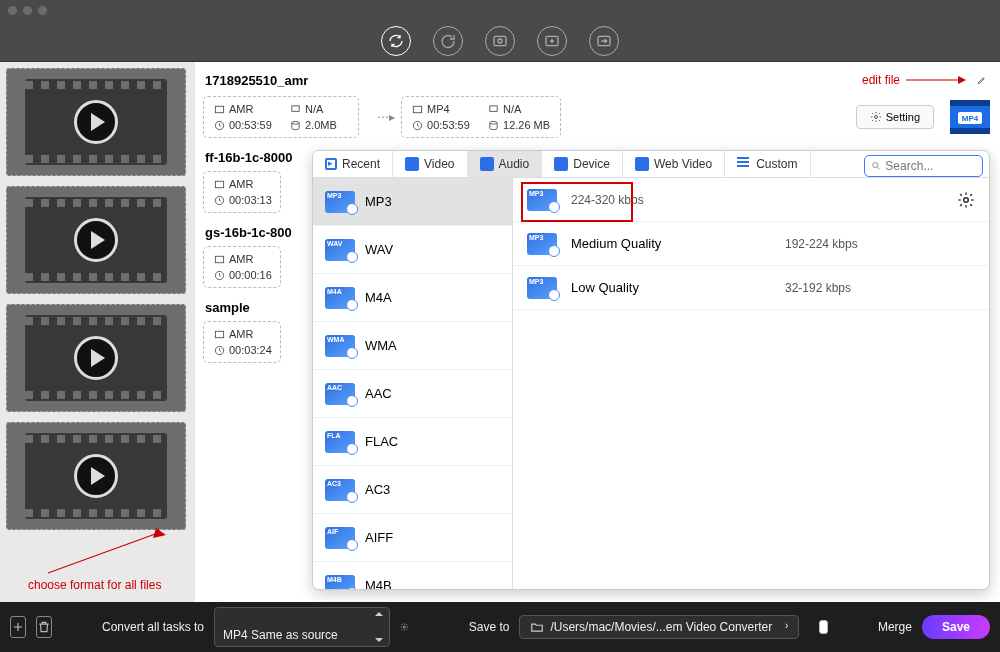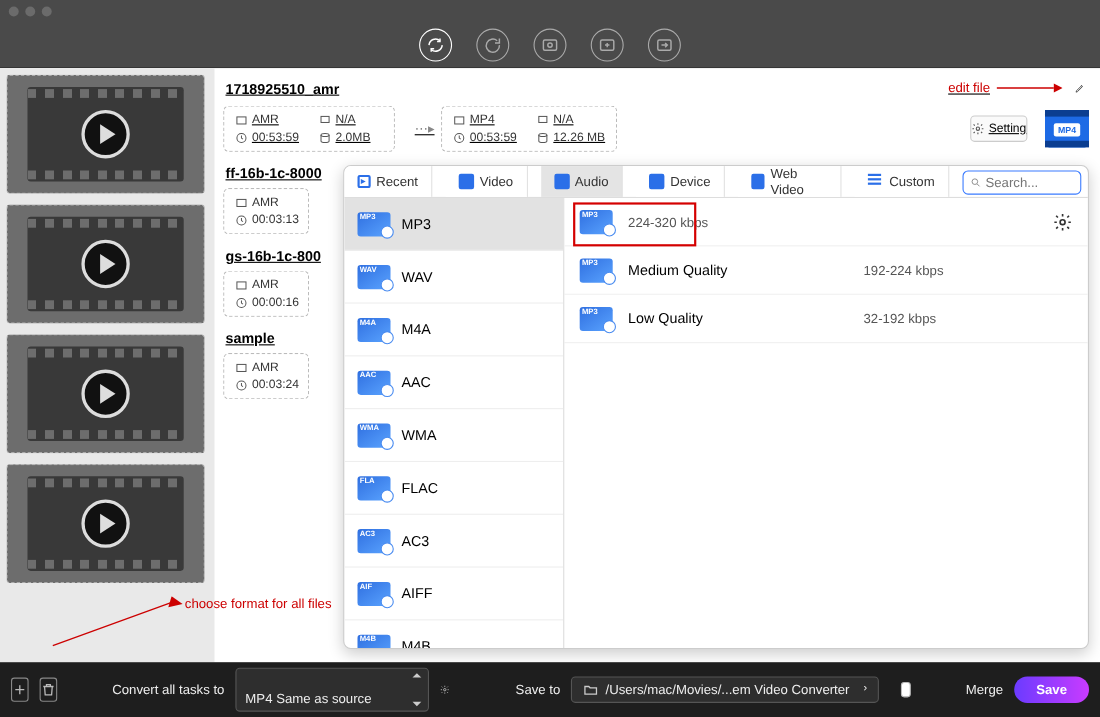--- a/index.html
+++ b/index.html
@@ -23,41 +23,41 @@
   .thumb .filmstrip { position: absolute; left: 18px; right: 18px; top: 10px; bottom: 10px; background: #393939; border-radius: 3px; display:flex; align-items:center; justify-content:center;}
   .thumb .filmstrip::before,
   .thumb .filmstrip::after { content: ""; position: absolute; left: 0; right: 0; height: 8px;
     background-image: repeating-linear-gradient(to right, #6d6d6d 0 8px, transparent 8px 16px); }
   .thumb .filmstrip::before { top: 2px; }
   .thumb .filmstrip::after { bottom: 2px; }
   .thumb .play { width: 44px; height: 44px; border-radius: 50%; background: #111; border: 3px solid #ddd; display:flex; align-items:center; justify-content:center; }
   .thumb .play::after { content: ""; border-left: 14px solid #ddd; border-top: 9px solid transparent; border-bottom: 9px solid transparent; margin-left: 3px; }
 
   .tasks-col { flex: 1; padding: 4px 8px; position: relative; }
-  .task { margin-bottom: 12px; text-decoration: underline; }
+  .task { margin-bottom: 12px; }
   .task-title { font-size: 13px; font-weight: 600; margin: 4px 0 6px 2px; display:flex; align-items:center; justify-content:space-between;}
   .task-title .edit-annot { color: #c00; font-size: 12px; font-weight: 400; display:flex; align-items:center; gap:6px;}
   .task-title .edit-annot svg { width:60px; height:10px;}
   .task-title .pencil { width:20px; height:20px; display:flex; align-items:center; justify-content:center;}
 
   .format-box { display:inline-flex; align-items:center; border:1px dashed #bbb; border-radius:5px; padding:6px 10px; gap:18px; font-size:11px; color:#333; margin-right:12px;}
   .format-box.narrow { padding:6px 8px 6px 10px; gap:4px; flex-direction:column; align-items:flex-start;}
   .fcol { display:flex; flex-direction:column; gap:4px;}
   .frow { display:flex; align-items:center; gap:4px; min-width:58px;}
   .frow svg { width:11px; height:11px; flex:none;}
 
   .arrow-between { display:inline-flex; align-items:center; font-size:12px; color:#888; margin:0 6px;}
-  .setting-btn { display:inline-flex; align-items:center; gap:4px; font-size:11px; border:1px solid #ccc; border-radius:4px; padding:5px 0; background:#fafafa;}
+  .setting-btn { display:inline-flex; align-items:center; gap:4px; font-size:11px; border:1px solid #ccc; border-radius:4px; padding:5px 13px; background:#fafafa;}
   .mp4-badge { width:44px; height:38px; display:inline-flex; align-items:center; justify-content:center; vertical-align:middle; margin-left:14px;}
 
   .task-row1 { display:flex; align-items:center;}
 
   
   .popover { position:absolute; left:312px; top:150px; width:678px; height:440px; background:#fff; border:1px solid #ccc; border-radius:7px; box-shadow:0 4px 14px rgba(0,0,0,.2); display:flex; flex-direction:column; overflow:hidden;}
-  .pop-tabs { height:32px; display:flex; align-items:stretch; border-bottom:1px solid #ddd; gap:12px;}
+  .pop-tabs { height:32px; display:flex; align-items:stretch; border-bottom:1px solid #ddd; gap:0;}
   .pop-tab { display:flex; align-items:center; gap:5px; padding:0 12px; font-size:12px; border-right:1px solid #e2e2e2; color:#333; background:#fff;}
   .pop-tab.active { background:#e4e4e4; }
   .pop-tab .ticon { width:14px; height:14px; background:#2b6fe8; display:inline-block; border-radius:2px;}
   .pop-tab.recent .ticon { background:none; border:2px solid #2b6fe8; width:12px; height:12px; position:relative;}
   .pop-tab.recent .ticon::after{content:"▸"; color:#2b6fe8; font-size:9px; position:absolute; left:1px; top:-2px;}
   .pop-tab.custom .ticon { background:none; }
   .pop-tab.custom .ticon::before{content:""; display:block; width:12px; height:2px; background:#2b6fe8; box-shadow:0 4px 0 #2b6fe8, 0 8px 0 #2b6fe8;}
   .pop-search { margin-left:auto; width:119px; display:flex; align-items:center; border:1.5px solid #3a7bff; border-radius:5px; padding:0 6px; height:22px; margin-right:6px; margin-top:4px; font-size:12px; color:#999;}
   .pop-search svg{width:12px;height:12px;margin-right:4px;}
   .pop-search input{border:none; outline:none; width:100%; font-size:12px;}
@@ -330,21 +330,21 @@
             </svg>
             <span>00:03:24</span>
           </div>
       </div>
     </div>
 
   </div>
 </div>
 
 <div class="annot-bottom">
-  <div style="display:flex; align-items:flex-start;">
+  <div style="display:flex; flex-direction:column; align-items:flex-start;">
     <svg viewBox="0 0 140 50">
       <line x1="130" y1="5" x2="20" y2="45" stroke="#c00" stroke-width="1.2"></line>
       <polygon points="128,0 138,7 125,10" fill="#c00"></polygon>
     </svg>
     <span>choose format for all files</span>
   </div>
 </div>
 
 <div class="popover">
   <div class="pop-tabs">
@@ -389,26 +389,26 @@
         </div>
         <div class="fmt-item">
           <span class="fmt-badge">WAV</span>
           <span>WAV</span>
         </div>
         <div class="fmt-item">
           <span class="fmt-badge">M4A</span>
           <span>M4A</span>
         </div>
         <div class="fmt-item">
+          <span class="fmt-badge">WMA</span>
+          <span>WMA</span>
+        </div>
+        <div class="fmt-item">
           <span class="fmt-badge">AAC</span>
           <span>AAC</span>
-        </div>
-        <div class="fmt-item">
-          <span class="fmt-badge">WMA</span>
-          <span>WMA</span>
         </div>
         <div class="fmt-item">
           <span class="fmt-badge">FLA</span>
           <span>FLAC</span>
         </div>
         <div class="fmt-item">
           <span class="fmt-badge">AC3</span>
           <span>AC3</span>
         </div>
         <div class="fmt-item">

